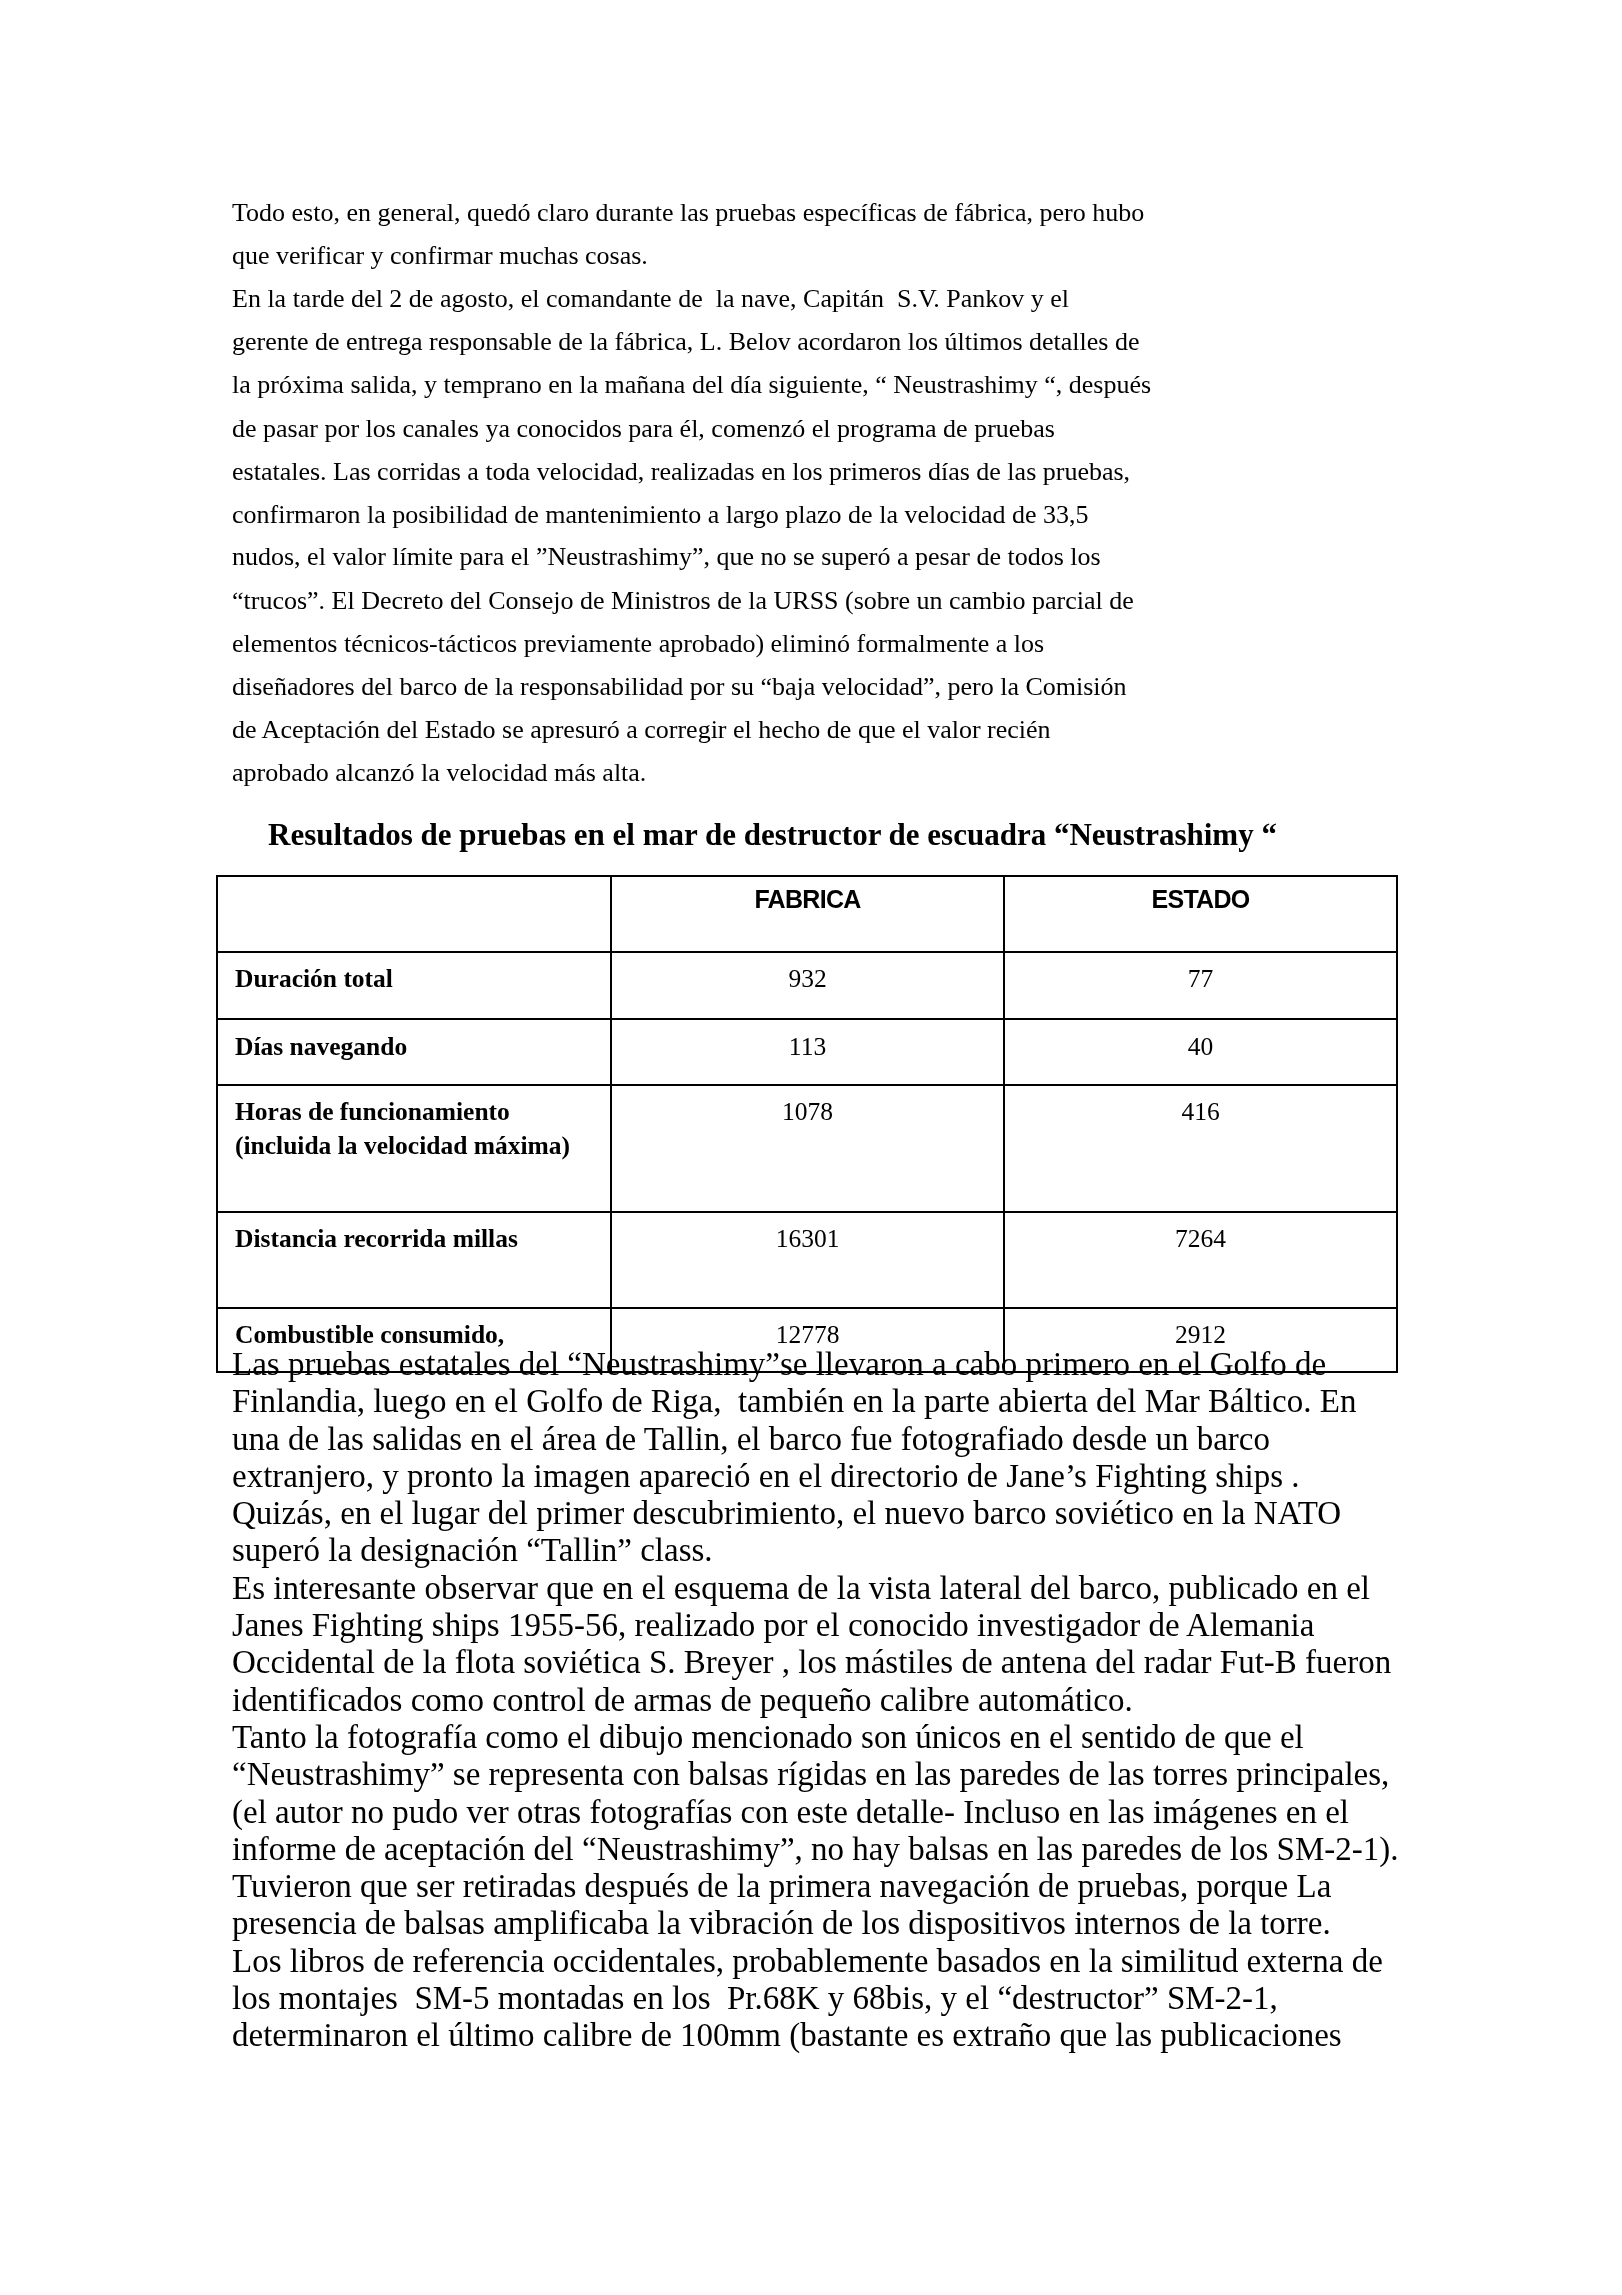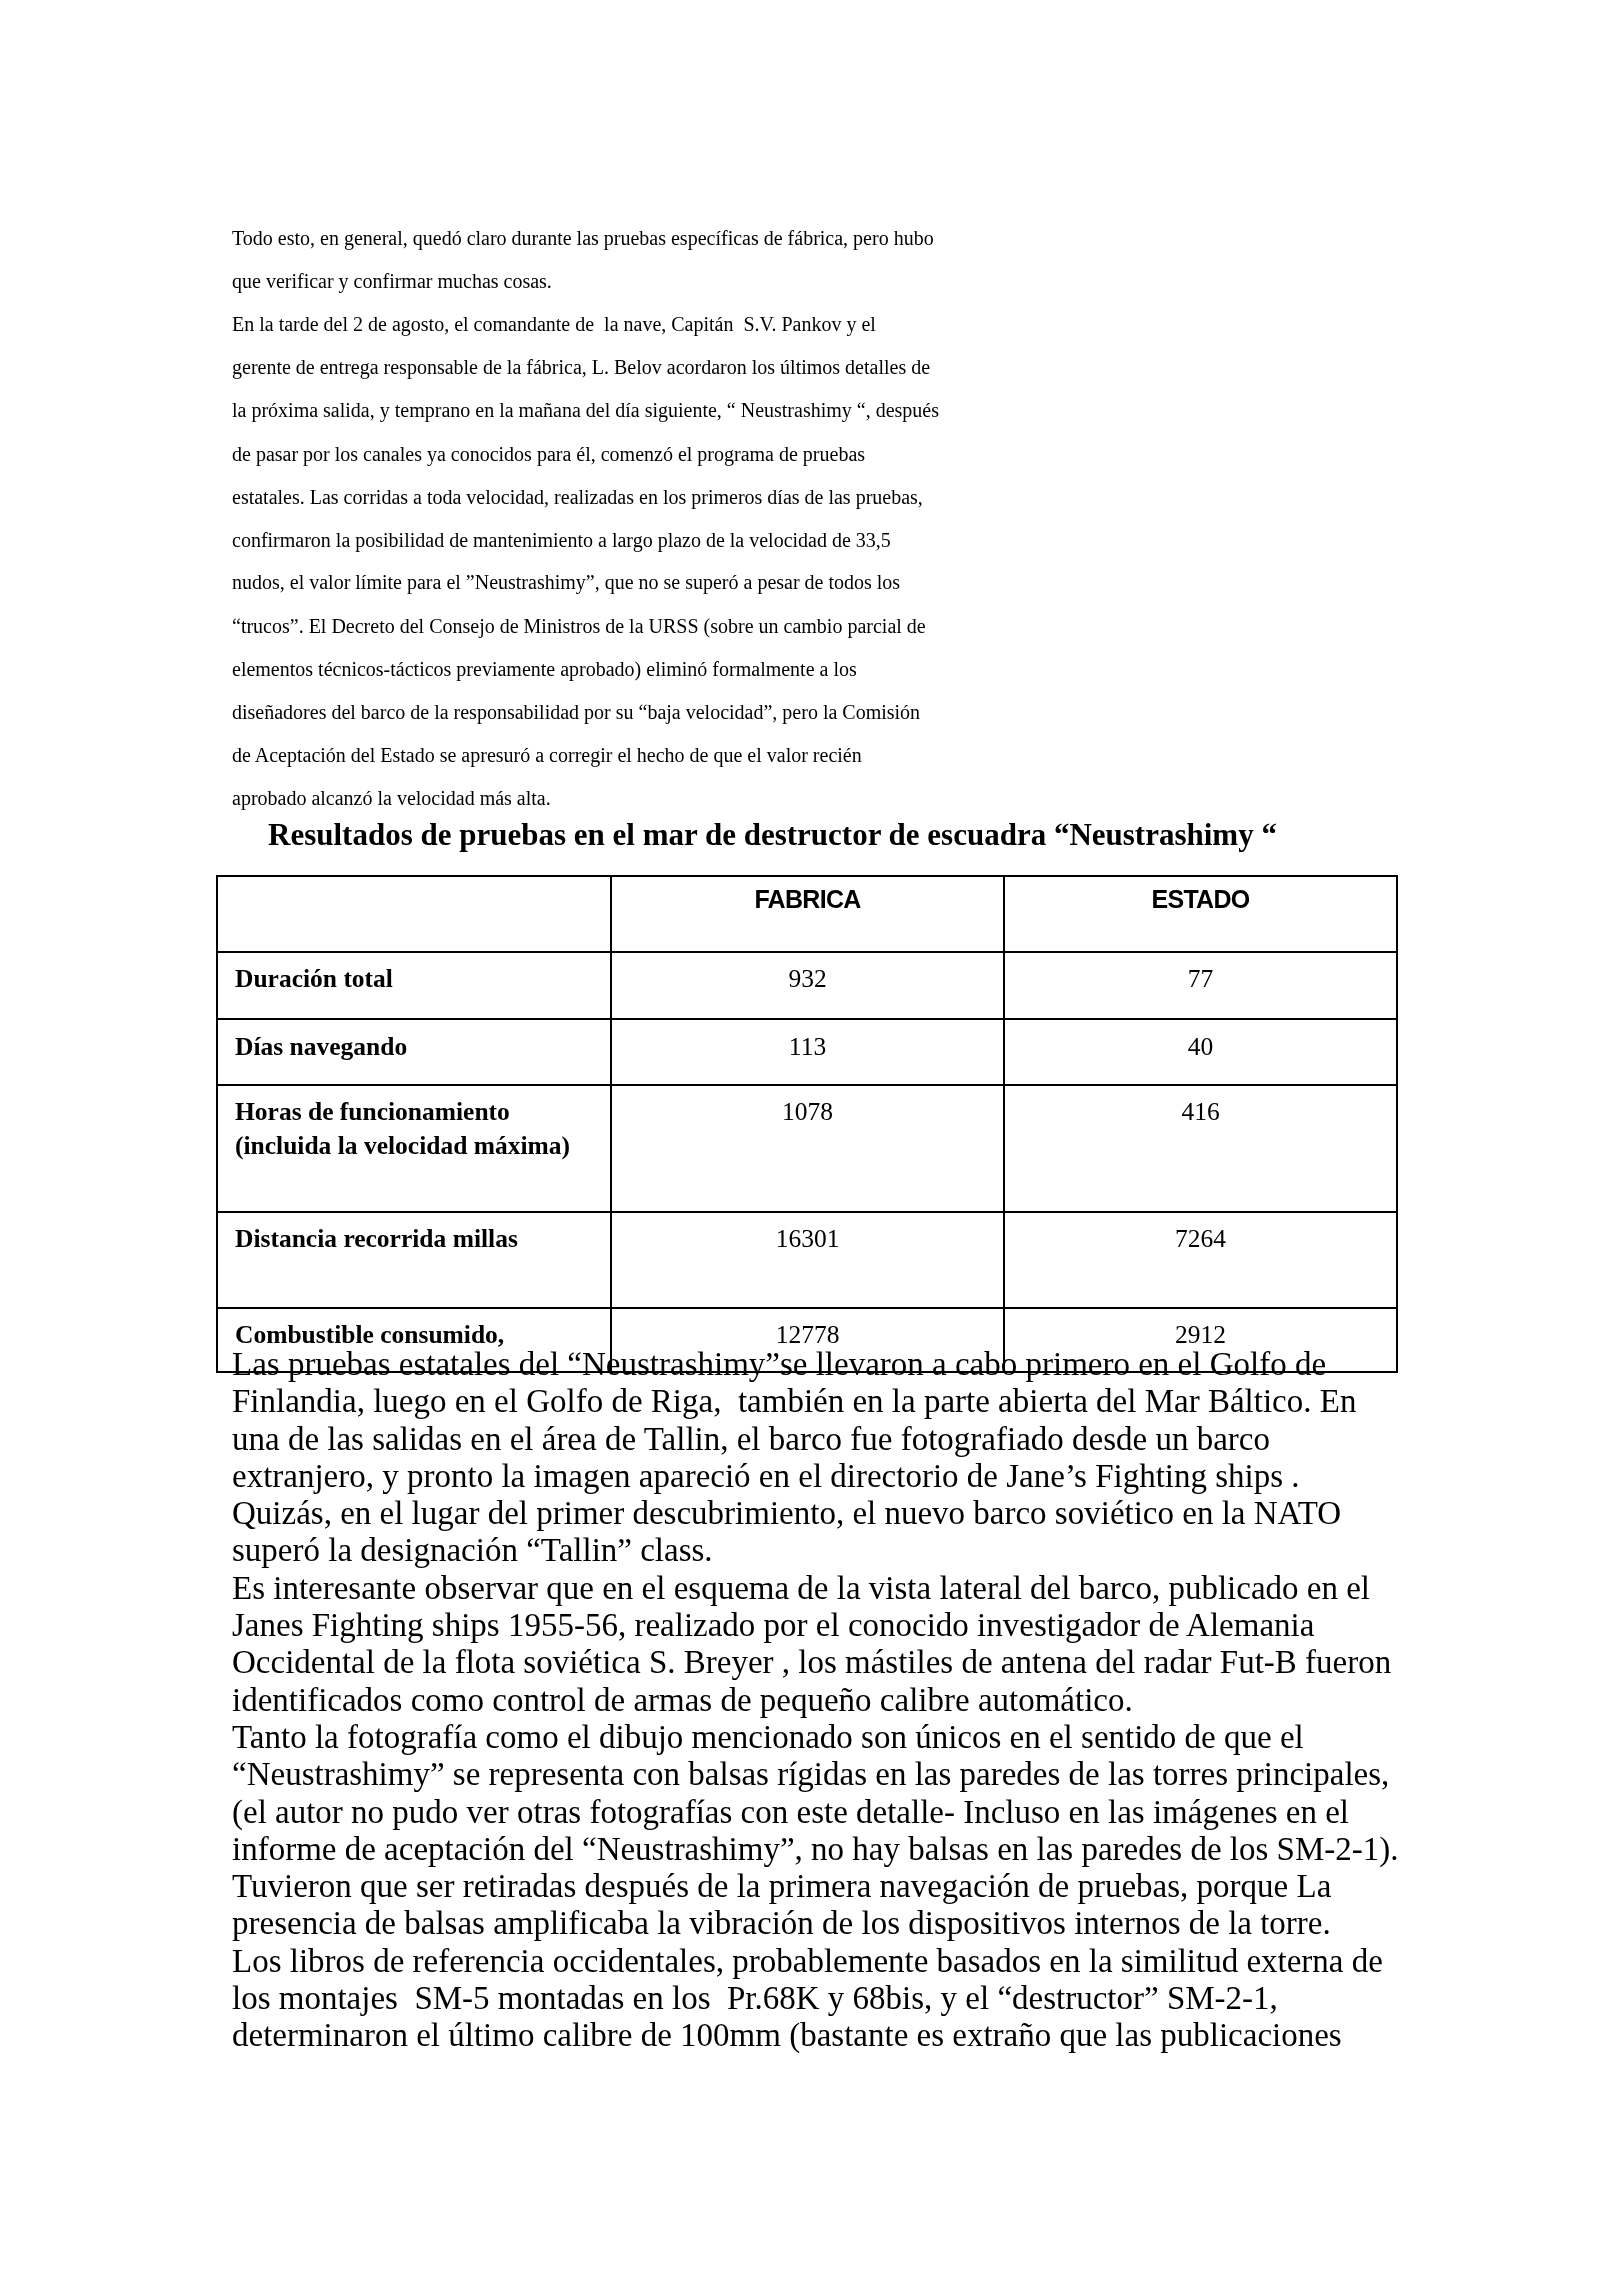--- a/index.html
+++ b/index.html
@@ -22,23 +22,22 @@
       background: #ffffff;
     }
     .line {
       position: absolute;
       left: 232px;
       white-space: pre;
       font-family: "Liberation Serif", "DejaVu Serif", serif;
       color: #000;
     }
     .sec1 .line {
-      font-size: 20px;
+      font-size: 26px;
       line-height: 1;
-      margin-top: 28px;
     }
     .sec2 .line {
       font-size: 33px;
       line-height: 1;
     }
     .table-title {
       position: absolute;
       left: 0;
       width: 1623px;
       top: 819px;

